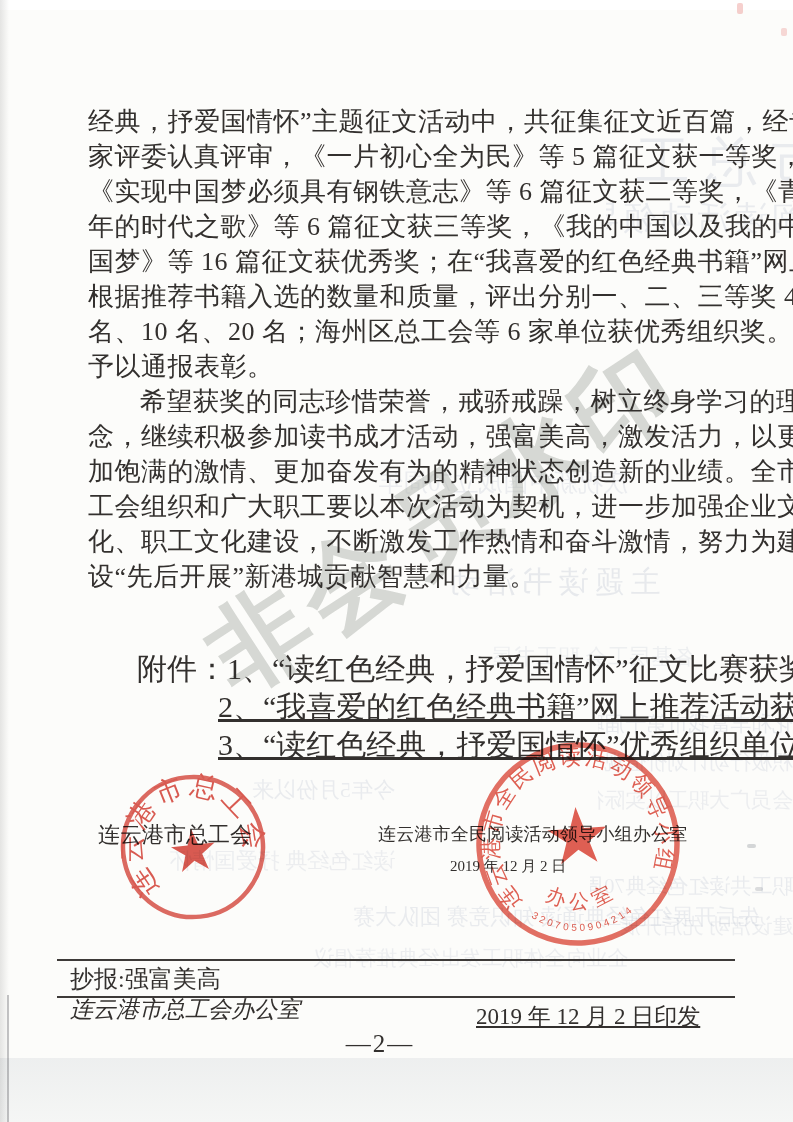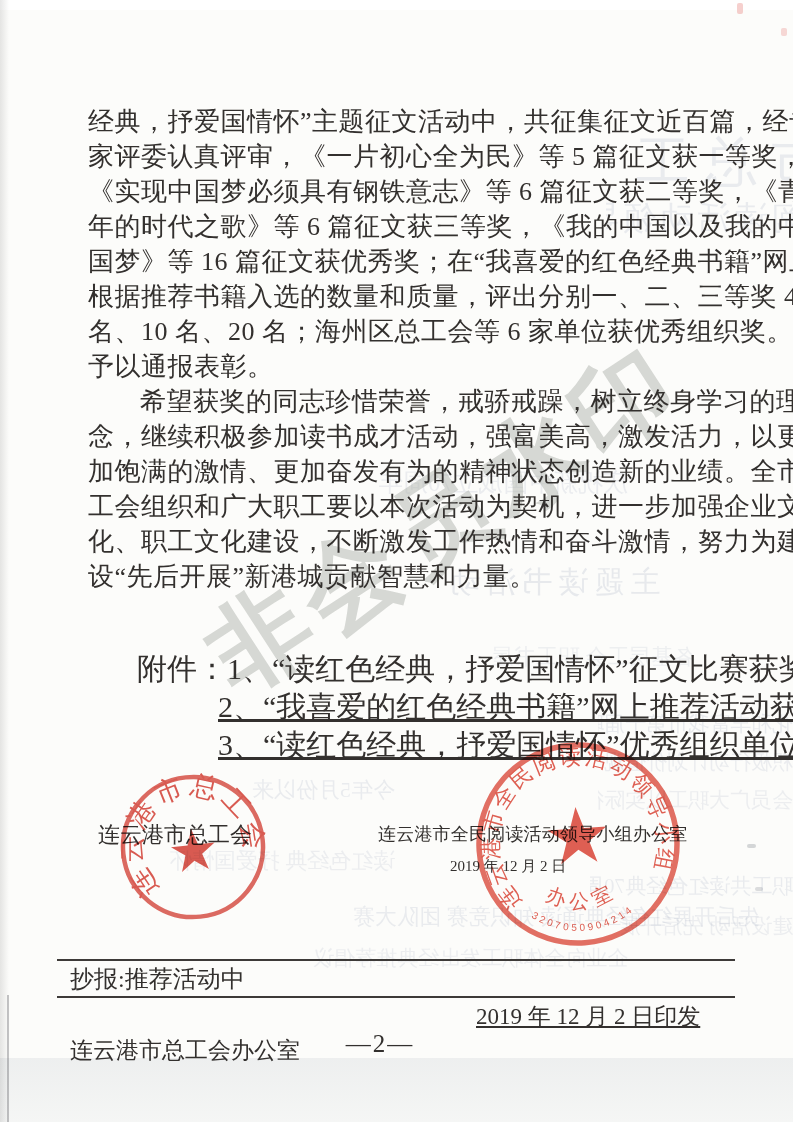--- a/index.html
+++ b/index.html
@@ -61,21 +61,21 @@
   
   .stamp{position:absolute;mix-blend-mode:multiply;opacity:.88;}
   .stamp-left{left:118px;top:772px;transform:rotate(-6deg);}
   .stamp-right{left:472px;top:738px;transform:rotate(-4deg);}
 
   
   .rule{position:absolute;left:57px;width:678px;height:2px;background:#3d3a38;}
   .rule1{top:959px;}
   .rule2{top:996px;}
   .copy-to{position:absolute;left:70px;top:963px;font-size:24px;white-space:nowrap;}
-  .issuer{position:absolute;left:70px;top:1035px;font-size:23px;white-space:nowrap;}
+  .issuer{position:absolute;left:70px;top:994px;font-size:23px;white-space:nowrap;font-style:italic;}
   .print-date{position:absolute;left:476px;top:1001px;font-size:23px;white-space:nowrap;text-decoration:underline;}
   .pagenum{position:absolute;left:330px;top:1030px;width:100px;text-align:center;font-size:25px;letter-spacing:2px;}
 </style>
 </head>
 <body>
 
 <div class="page">
 
   <div class="top-strip"></div>
   <div class="bottom-band"></div>
@@ -158,19 +158,19 @@
     <path id="rsSer" d="M 27.2 142.8 A 87 87 0 0 0 184.8 142.8" fill="none"></path>
     <text font-size="10" letter-spacing="3" text-anchor="middle" fill="#dd4a3c" font-family="Liberation Sans, sans-serif">
       <textPath href="#rsSer" xlink:href="#rsSer" startOffset="50%">3207050904214</textPath>
     </text>
     <g transform="translate(106 100)">
       <polygon fill="#dd4a3c" points="0,-31 7.0,-9.6 29.5,-9.6 11.3,3.7 18.2,25.1 0,11.8 -18.2,25.1 -11.3,3.7 -29.5,-9.6 -7.0,-9.6"></polygon>
     </g>
   </svg>
 
   <div class="rule rule1"></div>
-  <div class="copy-to">抄报:推荐活动中</div>
+  <div class="copy-to">抄报:强富美高</div>
   <div class="rule rule2"></div>
   <div class="issuer">连云港市总工会办公室</div>
   <div class="print-date">2019 年 12 月 2 日印发</div>
   <div class="pagenum">—2—</div>
 
 </div>
 
 </body></html>

